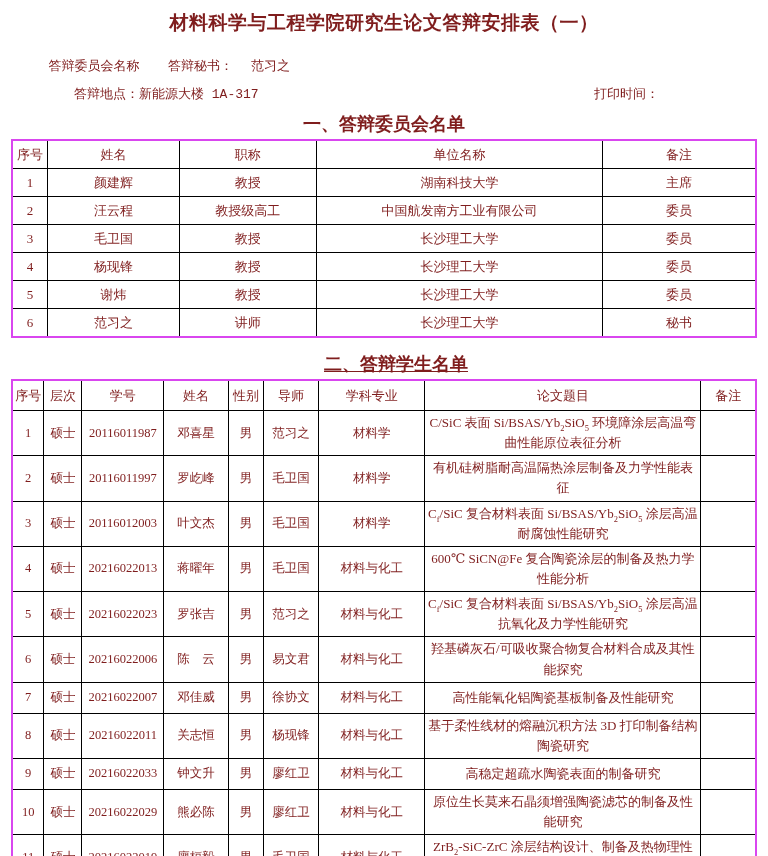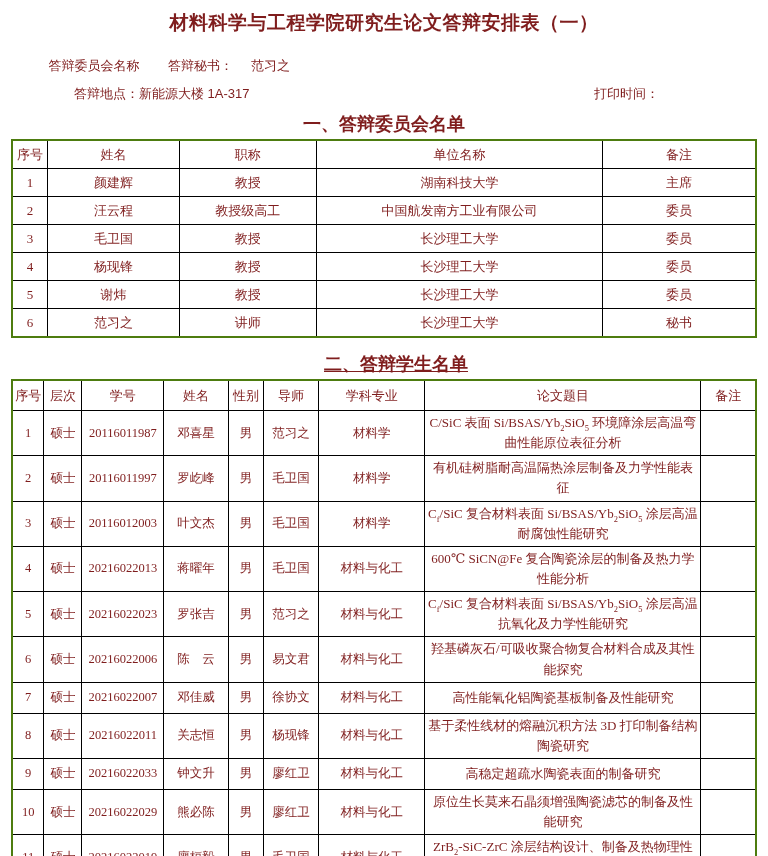--- a/index.html
+++ b/index.html
@@ -6,36 +6,36 @@
   .page {
     position:relative; width:768px; height:856px; overflow:hidden;
     background:#fff; color:#7f1d1d; box-sizing:border-box; padding-top:10px;
     font-family:"Liberation Sans","DejaVu Sans",sans-serif;
   }
   .doc-title {
     margin:0; text-align:center; font-size:19px; font-weight:bold;
     font-family:"Liberation Serif","DejaVu Serif",serif; letter-spacing:0.5px;
   }
   .info { margin:16px 16px 0 20px; font-size:13px; }
-  .info-row { display:flex; align-items:center; height:28px; }
+  .info-row { display:flex; align-items:center; height:28px;font-family:Liberation Mono, monospace; }
   .info-label { width:148px; text-align:center; flex-shrink:0; }
   .info-main { flex:1; padding-left:26px; display:flex; align-items:center; white-space:nowrap; }
   .loc { margin-left:28px; }
   .info-right { width:158px; flex-shrink:0; white-space:nowrap; }
   .secretary-value { margin-left:18px; }
   .sec-heading {
     text-align:center; font-weight:bold; font-size:18px; margin-top:4px;
     font-family:"Liberation Serif","DejaVu Serif",serif;
   }
   .sec-heading .hd-text { display:inline-block; }
   .sec-heading.underlined .hd-text { text-decoration:underline; }
   .sec2 { margin-top:14px;margin-left:24px; }
   table.tbl {
     border-collapse:collapse; table-layout:fixed; width:746px;
-    margin:3px auto 8px; border:2px solid #4d7c0f;
+    margin:3px auto 8px; border:2px solid #d946ef;
   }
   .tbl th, .tbl td {
     border:1px solid #000; text-align:center; vertical-align:middle;
     font-weight:normal; padding:1px 2px; overflow:hidden; word-break:break-word;
   }
   .tbl1 th, .tbl1 td { height:25px; font-size:13px; }
   .tbl2 th { height:27px; font-size:13px; }
   .tbl2 td { height:26px; font-size:12.5px; }
   .tbl2 td.c7 { font-size:13px; line-height:1.55; padding:2px 2px; }
   .serif { font-family:"Liberation Serif","DejaVu Serif",serif; }

